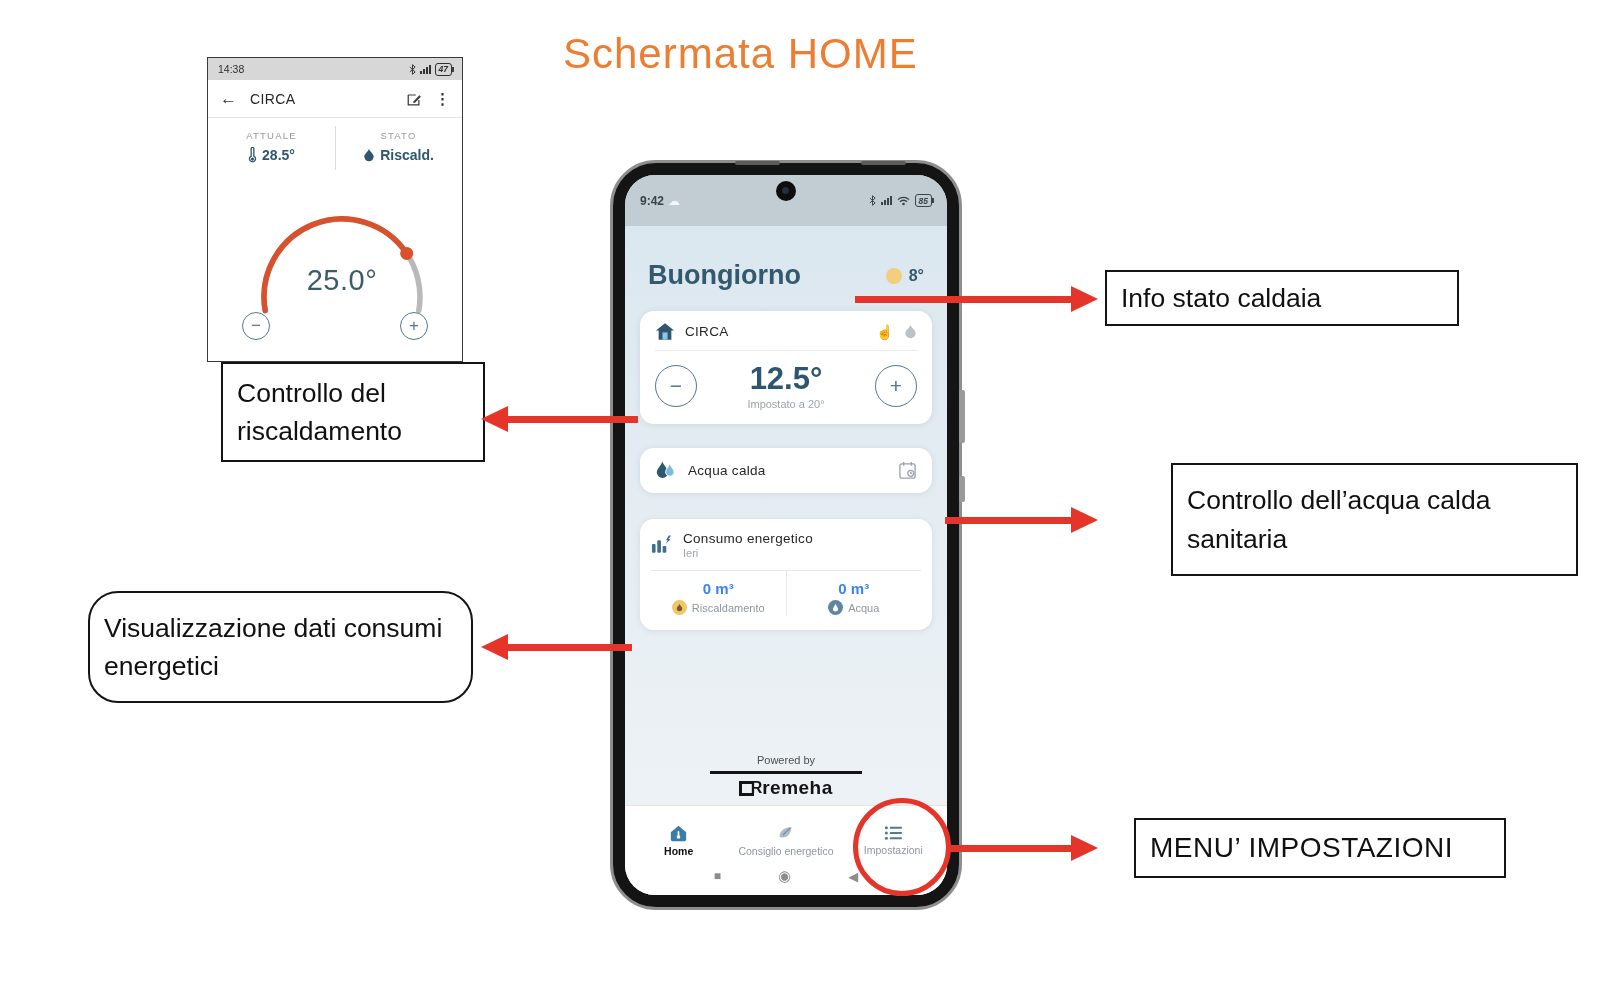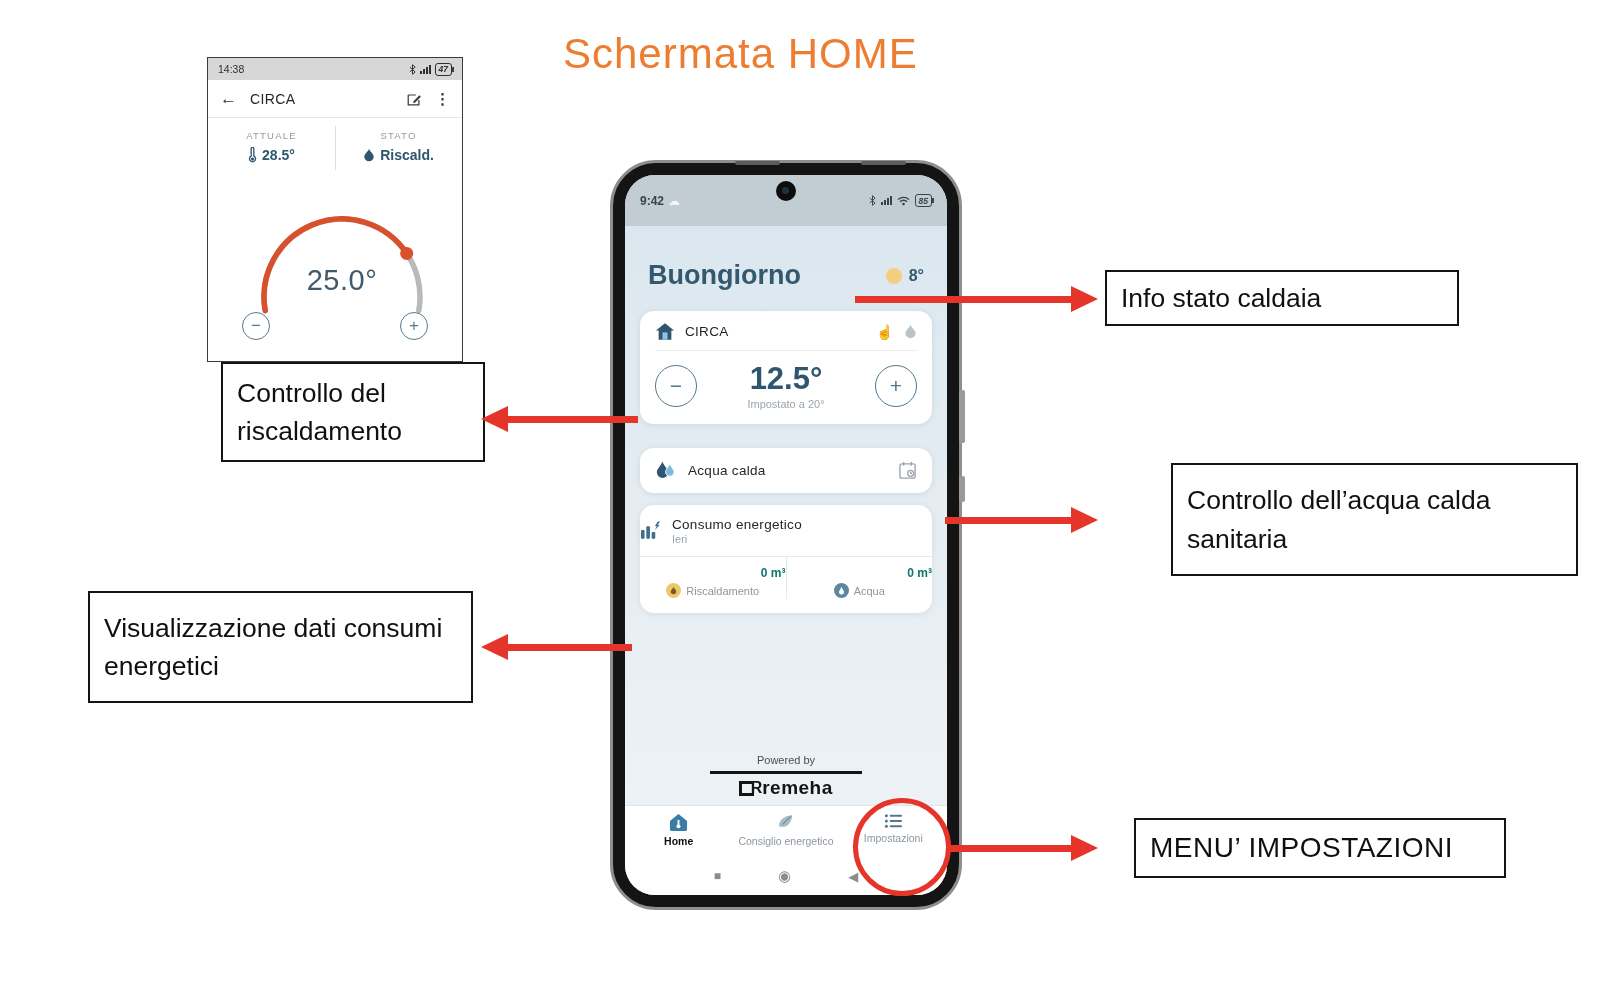--- a/index.html
+++ b/index.html
@@ -9,21 +9,21 @@
   .slide-title{position:absolute;left:563px;top:30px;font-size:42px;font-weight:400;
     color:#ED7D31;letter-spacing:1px;}
 
   
   .callout{position:absolute;background:#fff;border:2px solid #141414;box-sizing:border-box;
     display:flex;align-items:center;font-size:26.5px;color:#101010;line-height:1.45;
     padding:6px 14px;}
   .co-heating{left:221px;top:362px;width:264px;height:100px;}
   .co-info{left:1105px;top:270px;width:354px;height:56px;}
   .co-dhw{left:1171px;top:463px;width:407px;height:113px;}
-  .co-energy{left:88px;top:591px;width:385px;height:112px;}
+  .co-energy{left:88px;top:591px;width:385px;height:112px;border-radius:30px;}
   .co-menu{left:1134px;top:818px;width:372px;height:60px;font-size:28px;letter-spacing:.5px;}
 
   
   .arrow{position:absolute;display:flex;align-items:center;height:26px;z-index:30;}
   .arrow .shaft{flex:1;height:7px;background:#E5352B;}
   .arrow .head-r{width:0;height:0;border-top:13px solid transparent;border-bottom:13px solid transparent;border-left:27px solid #E5352B;}
   .arrow .head-l{width:0;height:0;border-top:13px solid transparent;border-bottom:13px solid transparent;border-right:27px solid #E5352B;}
   .a-info{left:855px;top:286px;width:243px;}
   .a-heat{left:481px;top:406px;width:157px;}
   .a-dhw{left:945px;top:507px;width:153px;}
@@ -93,43 +93,43 @@
   .head-sp{flex:1;}
   .hand-ic{font-size:14px;color:#b9c0c6;}
   .card-div{border-top:1px solid #ebebeb;margin-top:9px;}
   .temp-row{margin-top:10px;display:flex;align-items:center;justify-content:space-between;}
   .big-btn{width:42px;height:42px;border:1.4px solid #54788D;border-radius:50%;box-sizing:border-box;
     color:#54788D;font-size:21px;display:flex;align-items:center;justify-content:center;background:#fff;}
   .temp-mid{text-align:center;}
   .zone-temp{font-size:31px;font-weight:700;color:#2E566E;}
   .zone-note{font-size:11px;color:#9aa5ad;margin-top:1px;}
   .dhw-card{margin-top:24px;padding:12px 15px;display:flex;align-items:center;gap:11px;}
-  .energy-card{margin-top:12px;padding:12px 0 14px;}
+  .energy-card{margin-top:26px;padding:12px 11px 14px;}
   .energy-head{display:flex;align-items:center;gap:11px;}
   .energy-sub{font-size:11px;color:#9aa5ad;margin-top:1px;}
   .energy-grid{margin-top:11px;border-top:1px solid #e7eaec;display:flex;}
   .energy-cell{flex:1;padding-top:9px;text-align:center;}
   .energy-cell + .energy-cell{border-left:1px solid #e7eaec;}
-  .energy-val{font-size:12px;font-weight:700;color:#0f766e;text-align:right;}
+  .energy-val{font-size:15px;font-weight:700;color:#3b82f6;}
   .badge-row{margin-top:3px;display:inline-flex;align-items:center;gap:5px;}
   .badge{width:15px;height:15px;border-radius:50%;display:flex;align-items:center;justify-content:center;}
   .badge-heat{background:#EFC76B;}
   .badge-water{background:#5F86A0;}
   .badge-lbl{font-size:11px;color:#8d97a0;}
   .powered{margin-top:auto;margin-bottom:6px;text-align:center;}
   .powered-by{font-size:11px;color:#4d4d4d;}
   .brand{margin:5px auto 0;width:152px;border-top:3px solid #141414;padding-top:3px;
     display:flex;justify-content:center;align-items:center;gap:8px;}
   .mark{position:relative;display:inline-block;width:15px;height:15px;border:3px solid #141414;
     border-right:none;box-sizing:border-box;}
   .mark b{position:absolute;right:-8px;top:-5px;font-size:16px;font-weight:700;color:#141414;
     font-family:"Liberation Sans",sans-serif;}
   .brand-name{font-size:19px;font-weight:700;color:#141414;letter-spacing:.5px;}
   .navbar{flex:0 0 auto;height:52px;background:#fff;border-top:1px solid #e4e4e4;
-    display:flex;padding-top:7px;box-sizing:border-box;}
+    display:flex;padding-top:19px;box-sizing:border-box;}
   .nav-item{flex:1;display:flex;flex-direction:column;align-items:center;gap:3px;}
   .nav-lbl{font-size:10.5px;color:#8d97a0;}
   .nav-active .nav-lbl{color:#101010;font-weight:700;}
   .android-row{flex:0 0 auto;height:38px;background:#fff;display:flex;align-items:center;
     justify-content:center;gap:57px;color:#8c8c8c;}
   .and-sq{font-size:12px;} .and-ci{font-size:15px;} .and-tr{font-size:13px;}
 
   
   .bars{display:inline-flex;align-items:flex-end;gap:1px;}
   .bars i{display:inline-block;width:2px;background:#38434b;}

